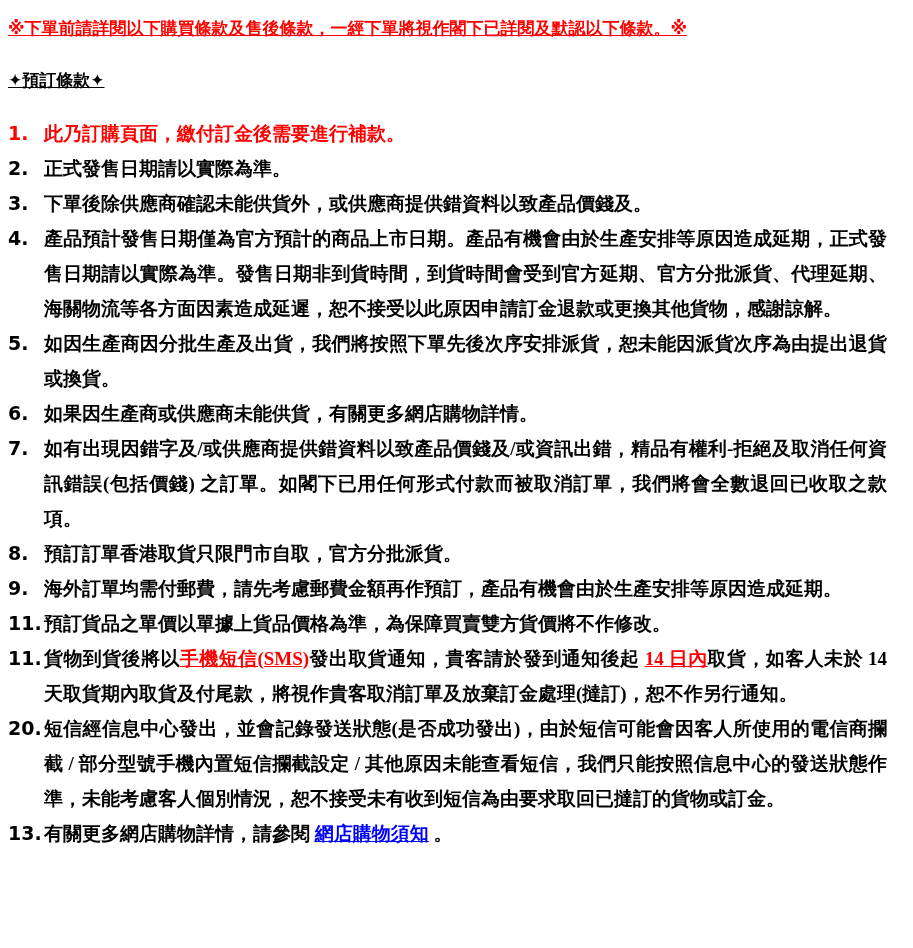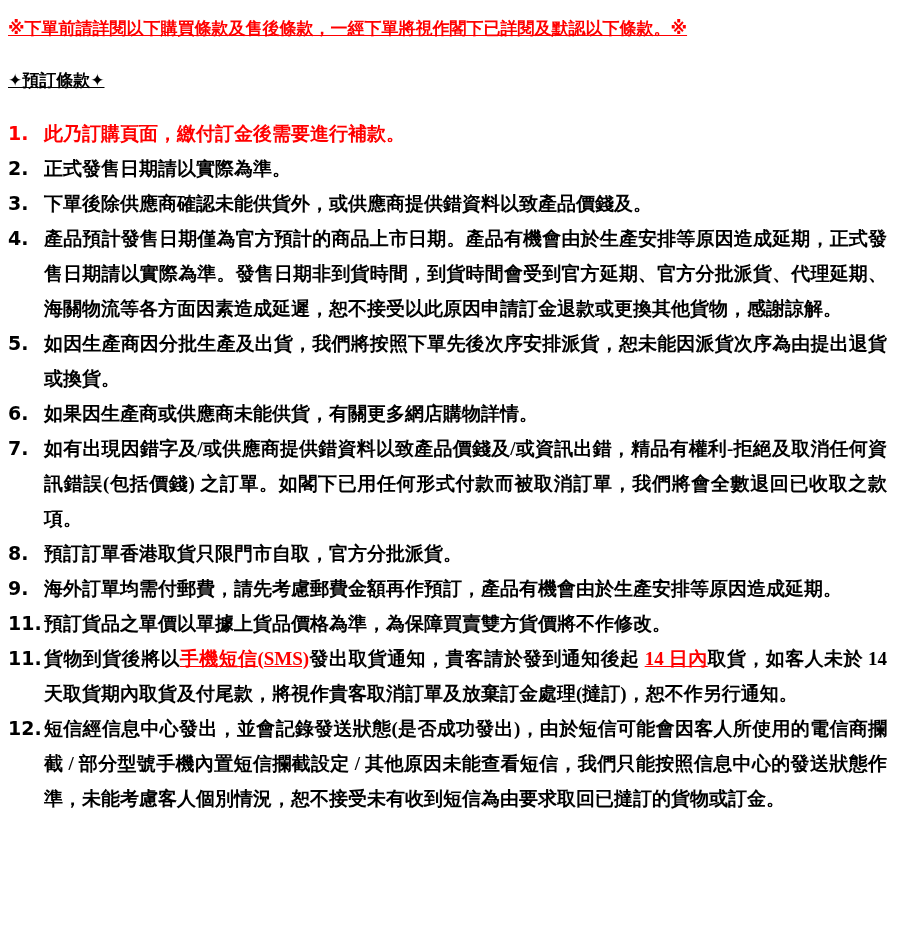--- a/index.html
+++ b/index.html
@@ -124,19 +124,23 @@
     <span class="term-num">11.</span>
     <span class="term-text"><span class="seg-normal">預訂貨品之單價以單據上貨品價格為準，為保障買賣雙方貨價將不作修改。</span></span>
   </div>
 
   <div class="term-row">
     <span class="term-num">11.</span>
     <span class="term-text"><span class="seg-normal">貨物到貨後將以</span><span class="seg-red-u">手機短信(SMS)</span><span class="seg-normal">發出取貨通知，貴客請於發到通知後起 </span><span class="seg-red-u">14 日內</span><span class="seg-normal">取貨，如客人未於 14 天取貨期內取貨及付尾款，將視作貴客取消訂單及放棄訂金處理(撻訂)，恕不作另行通知。</span></span>
   </div>
 
   <div class="term-row">
-    <span class="term-num">12.</span>
+    <span class="term-num">20.</span>
     <span class="term-text"><span class="seg-normal">短信經信息中心發出，並會記錄發送狀態(是否成功發出)，由於短信可能會因客人所使用的電信商攔截 / 部分型號手機內置短信攔截設定 / 其他原因未能查看短信，我們只能按照信息中心的發送狀態作準，未能考慮客人個別情況，恕不接受未有收到短信為由要求取回已撻訂的貨物或訂金。</span></span>
   </div>
 
+  <div class="term-row">
+    <span class="term-num">13.</span>
+    <span class="term-text"><span class="seg-normal">有關更多網店購物詳情，請參閱 </span><span class="seg-link">網店購物須知</span><span class="seg-normal"> 。</span></span>
+  </div>
 </div>
 
 </div>
 
 </body></html>

